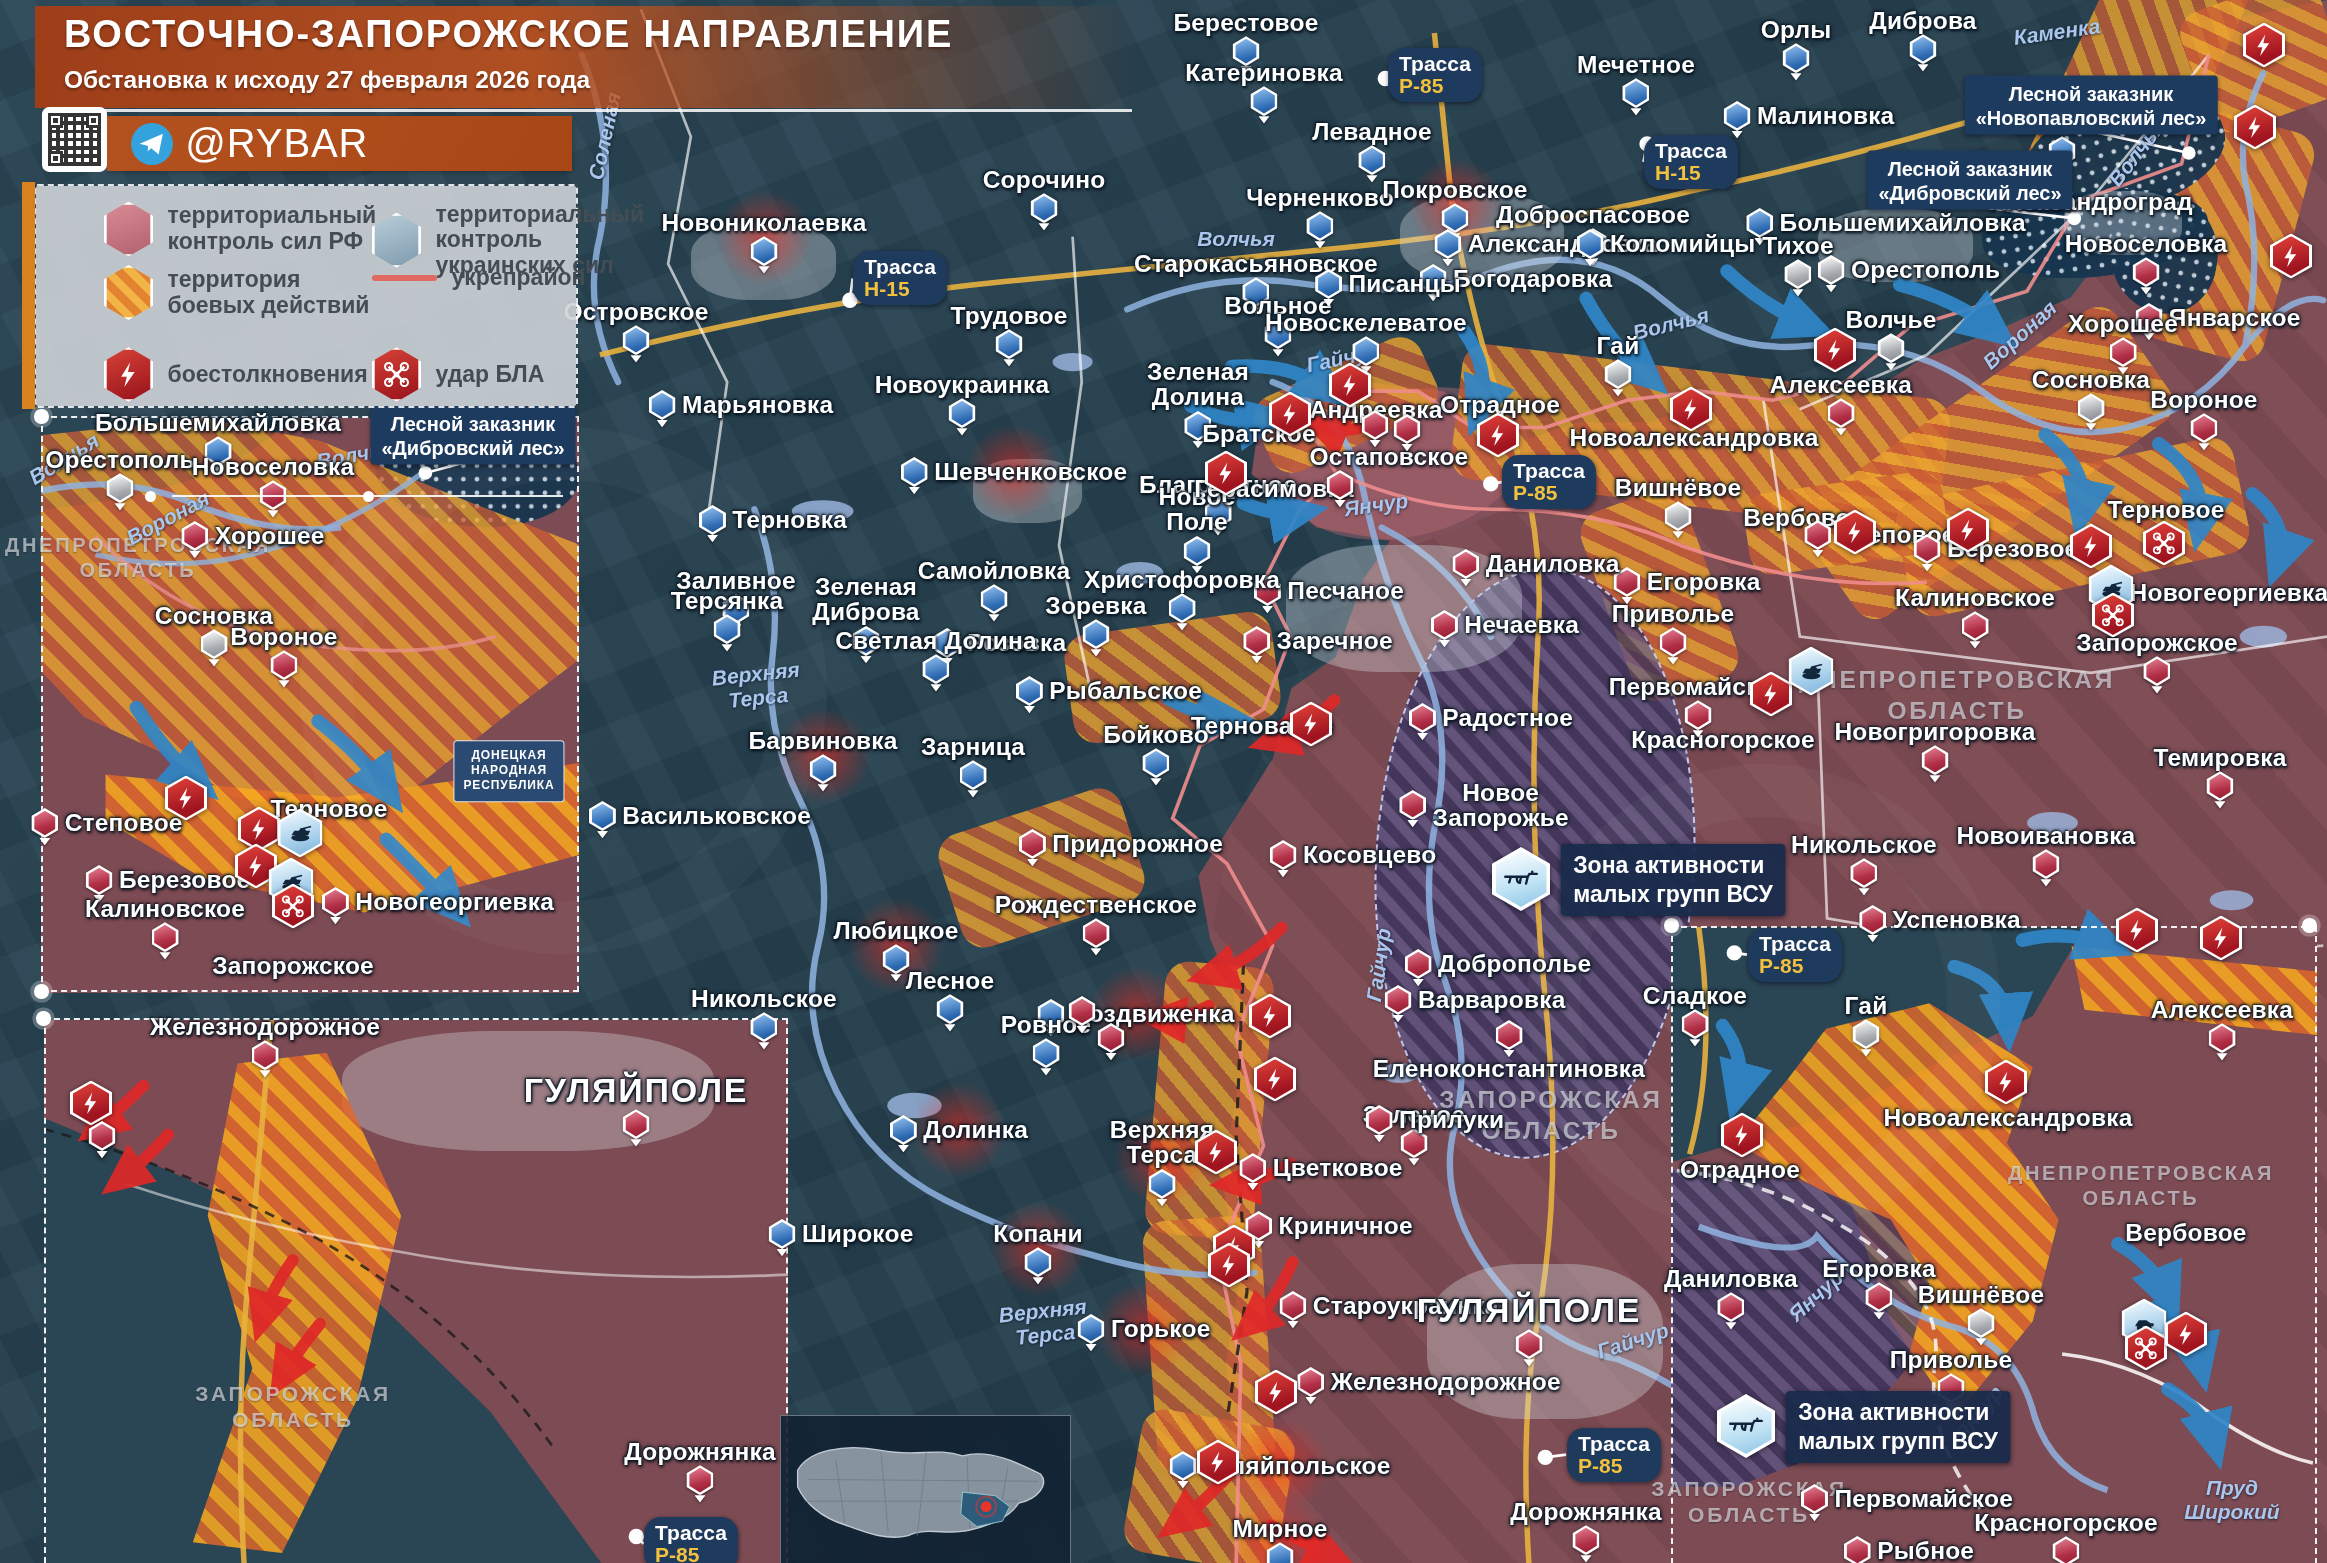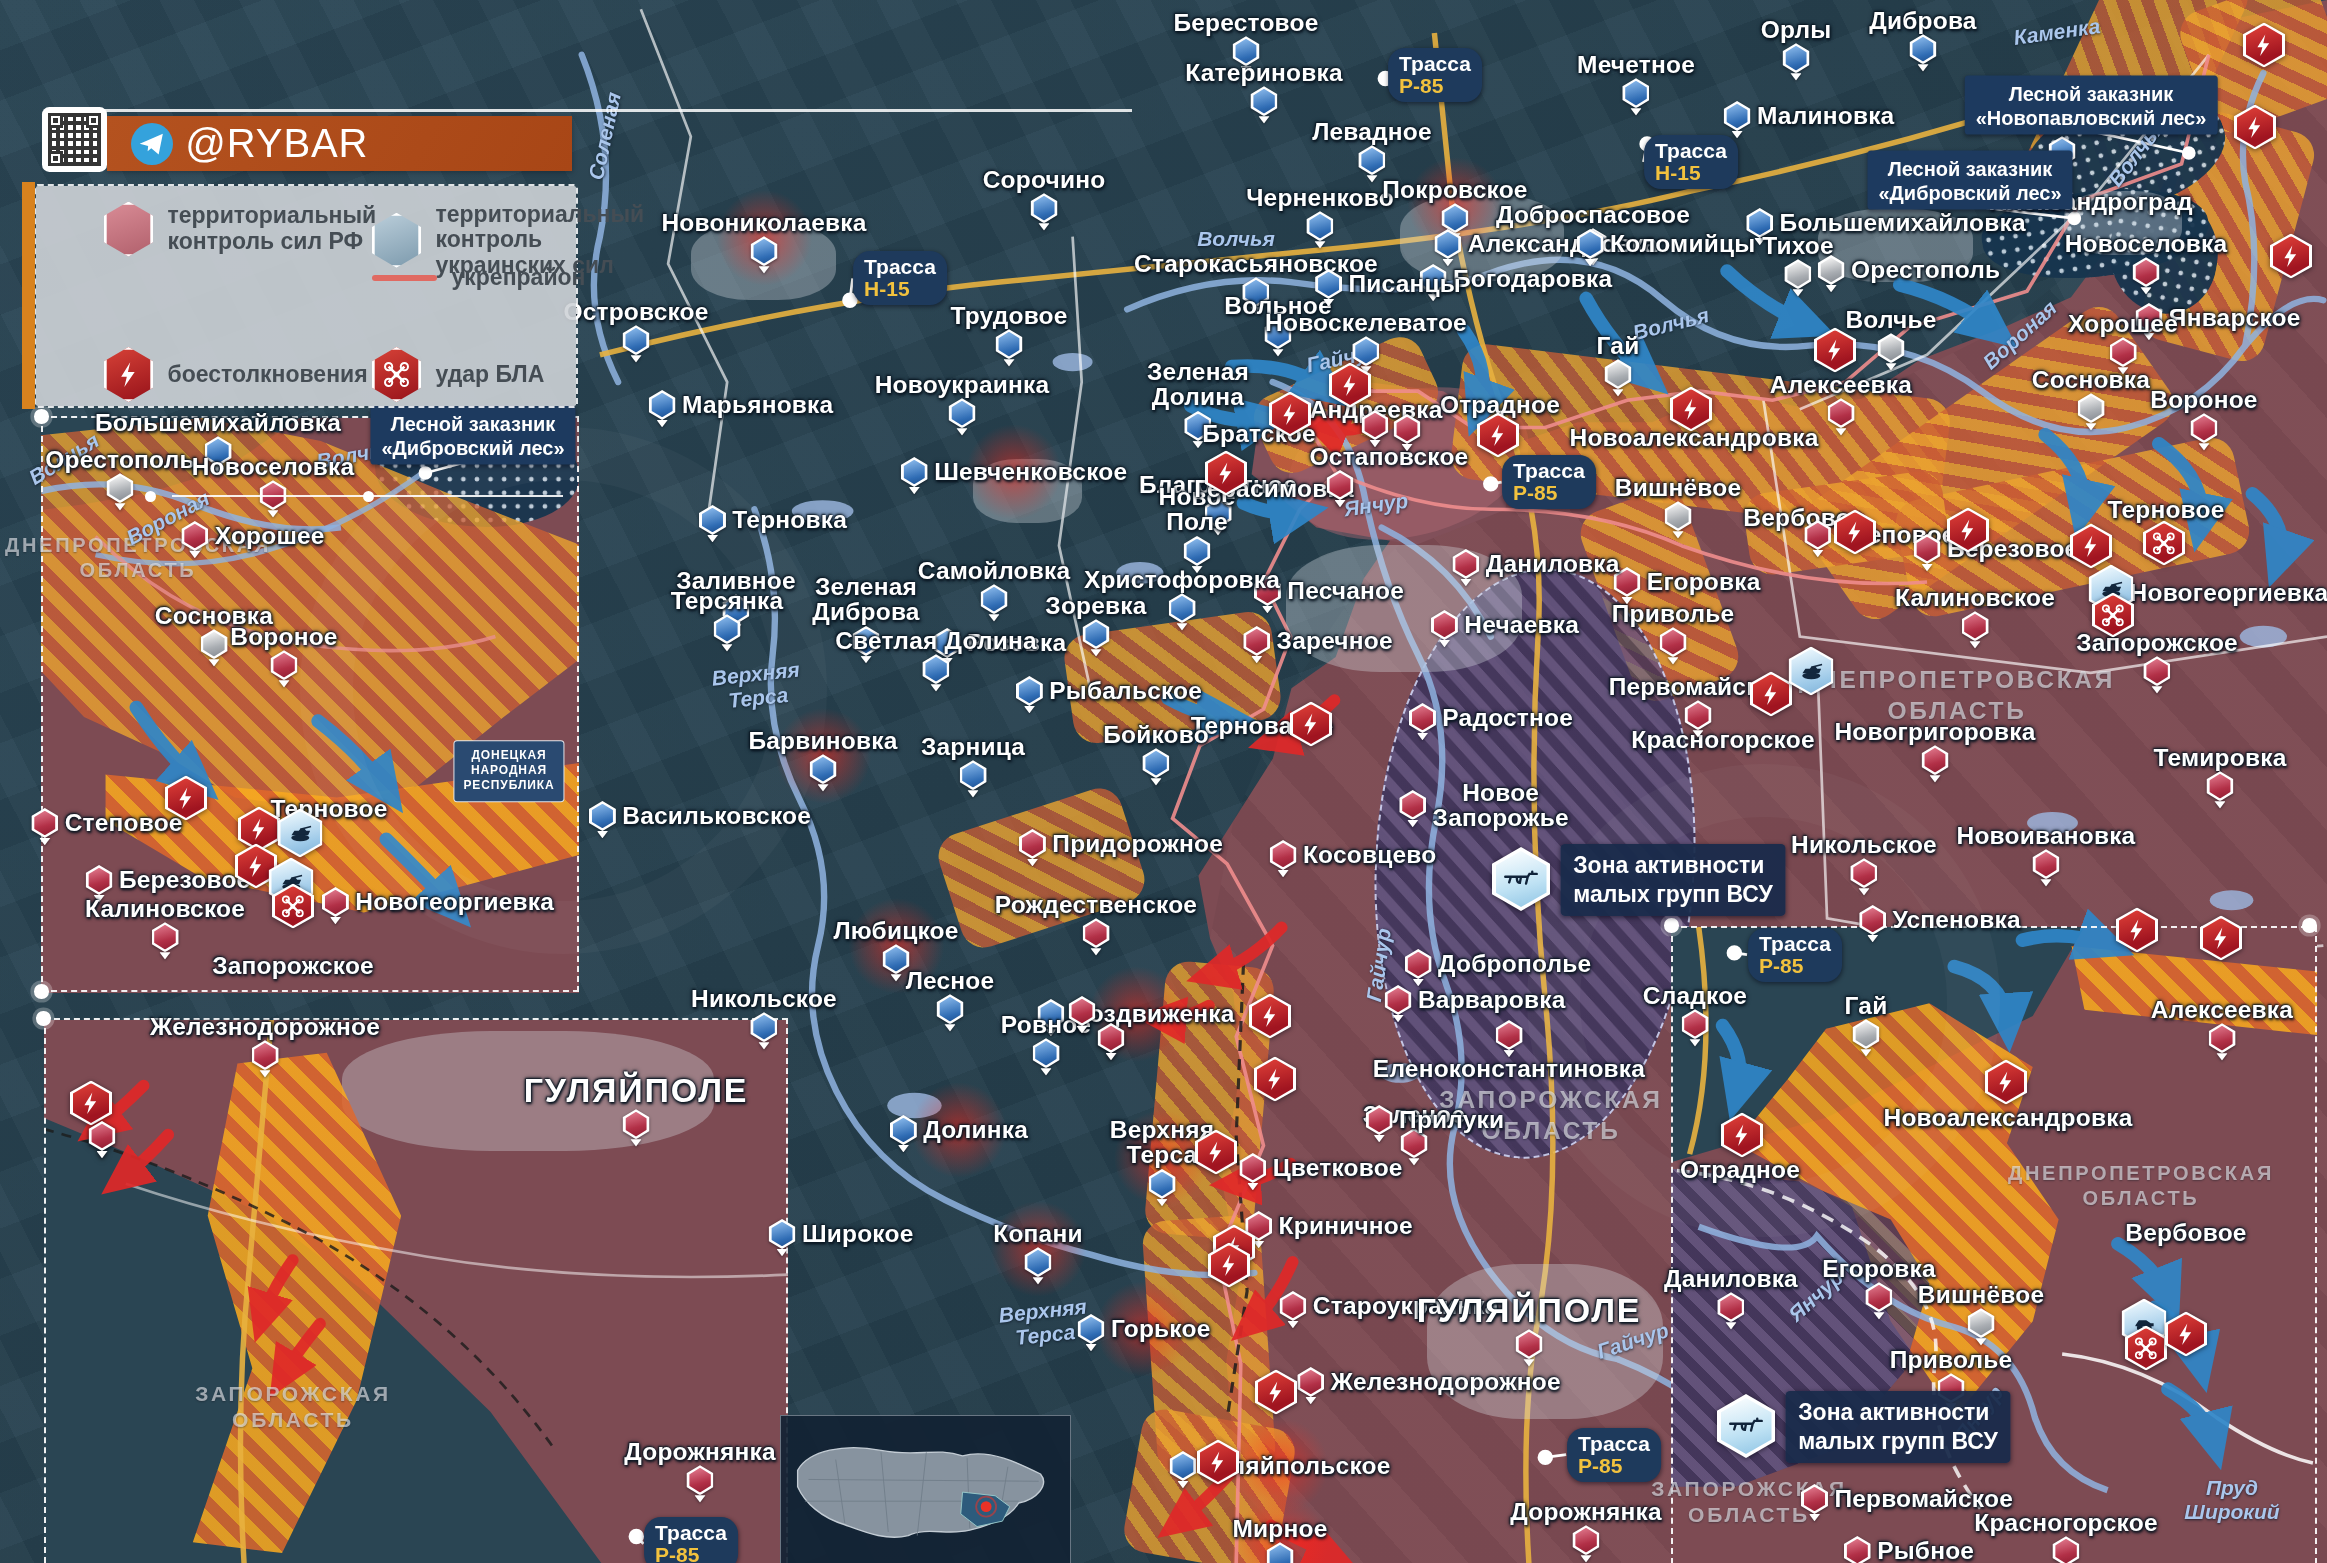--- a/index.html
+++ b/index.html
@@ -913,20 +913,24 @@
   <div class="cnr" style="left:34px;top:984px;"></div>
   <div class="frame" style="left:44px;top:1018px;width:744px;height:545px;border-bottom:none;"></div>
   <div class="cnr" style="left:36px;top:1011px;"></div>
   <div class="frame" style="left:1671px;top:926px;width:646px;height:638px;border-bottom:none;"></div>
   <div class="cnr" style="left:1664px;top:918px;"></div>
   <div class="cnr" style="left:2302px;top:918px;"></div>
 
   <div class="wm" style="left:300px;top:427px;width:527px;height:527px;"></div>
   <div class="wm" style="left:1527px;top:764px;width:473px;height:473px;"></div>
 
+  <div class="abs banner">
+    <div class="t1">ВОСТОЧНО-ЗАПОРОЖСКОЕ НАПРАВЛЕНИЕ</div>
+    <div class="t2">Обстановка к исходу 27 февраля 2026 года</div>
+  </div>
   <div class="abs bline"></div>
   <div class="abs rybar">
     <svg width="42" height="42" viewBox="0 0 24 24">
       <circle cx="12" cy="12" r="12" fill="#34a2dc"></circle>
       <path d="M5 11.8 L18.2 6.2 L15.8 18 L11.6 14.4 L9.5 16.2 L9.8 13.2 Z" fill="#fff"></path>
     </svg>
     <span class="nm">@RYBAR</span>
   </div>
   <div class="abs qr">
     <div class="g">
@@ -941,20 +945,25 @@
     <div class="lg-div"></div>
   <div class="lg-it" style="left: 68px; top: 15.5px;">
         <div class="lg-hex ru"></div>
         <div class="lg-tx">территориальный
 контроль сил РФ</div>
       </div>
       <div class="lg-it" style="left: 336px; top: 15.5px;">
         <div class="lg-hex ua"></div>
         <div class="lg-tx">территориальный
 контроль украинских сил</div>
+      </div>
+      <div class="lg-it" style="left: 68px; top: 79px;">
+        <div class="lg-hex hatch"></div>
+        <div class="lg-tx">территория
+боевых действий</div>
       </div>
       <div class="lg-it" style="left: 336px; top: 79px;">
         <div class="lg-line"></div>
         <div class="lg-tx">укрепрайон</div>
       </div>
       <div class="lg-it" style="left: 68px; top: 161px;">
         <div class="lg-hex red">
           <svg width="27" height="27" viewBox="0 0 30 30">
             <use href="#s-bolt"></use>
           </svg>

